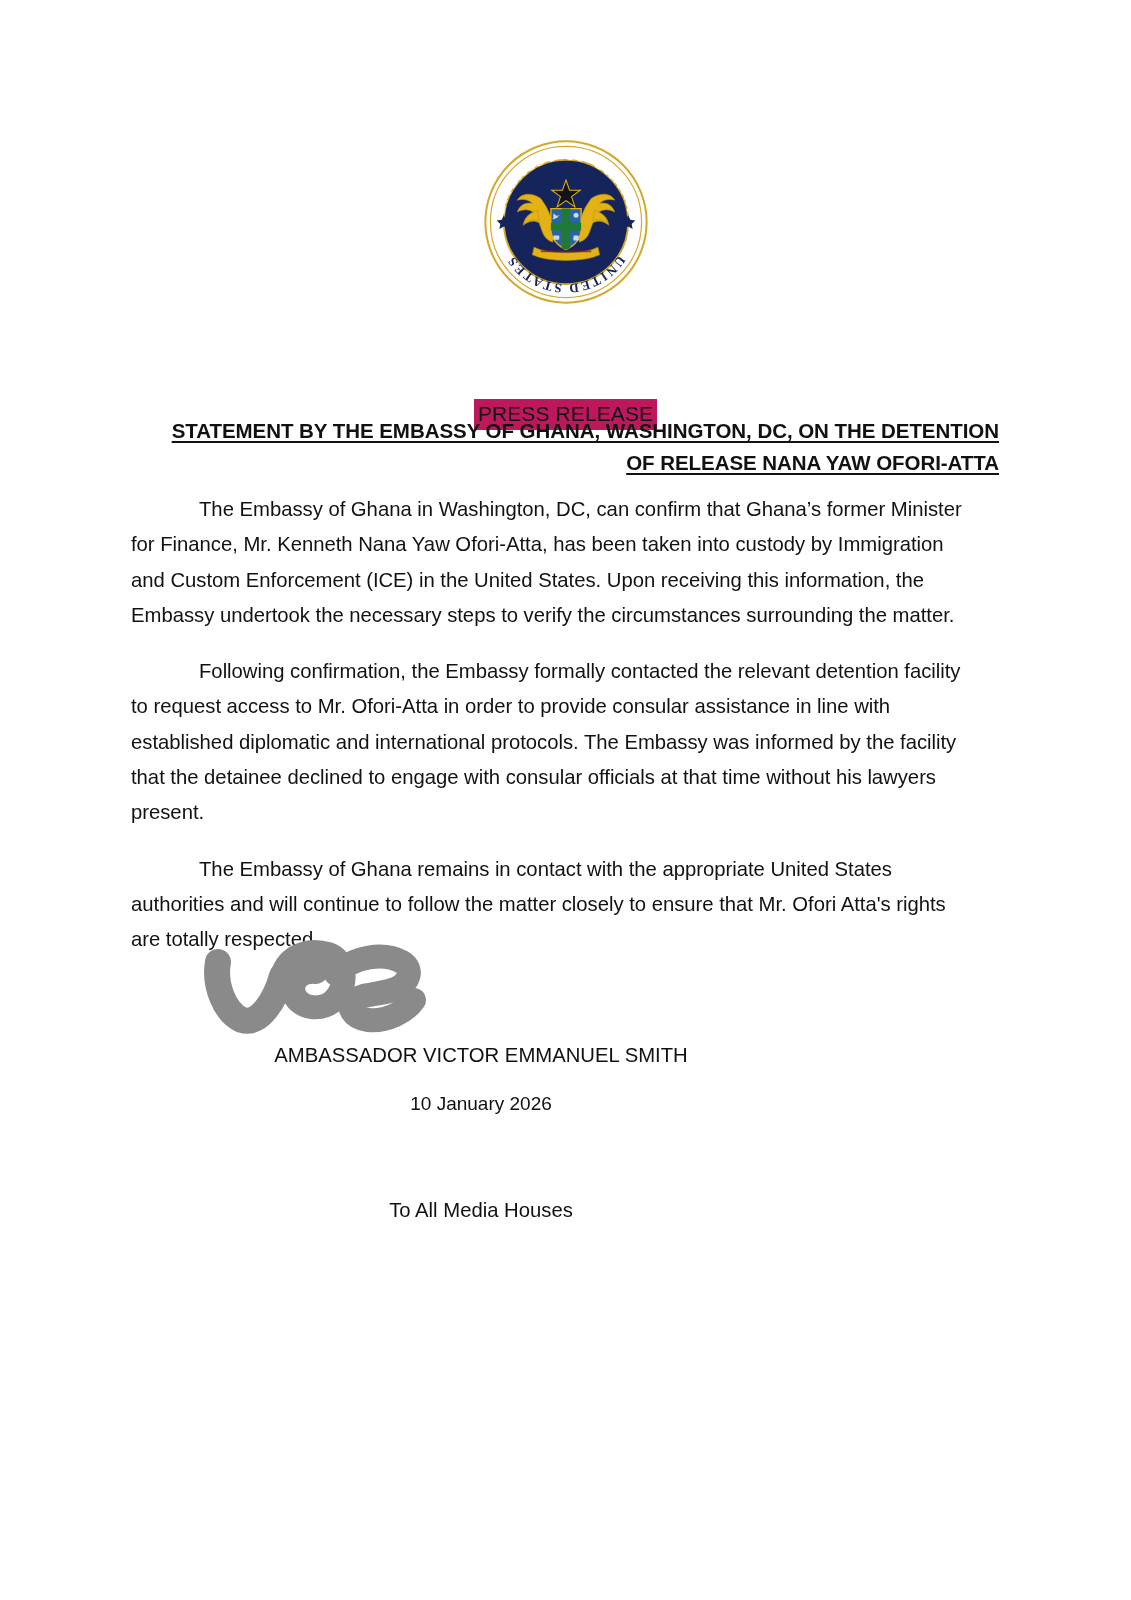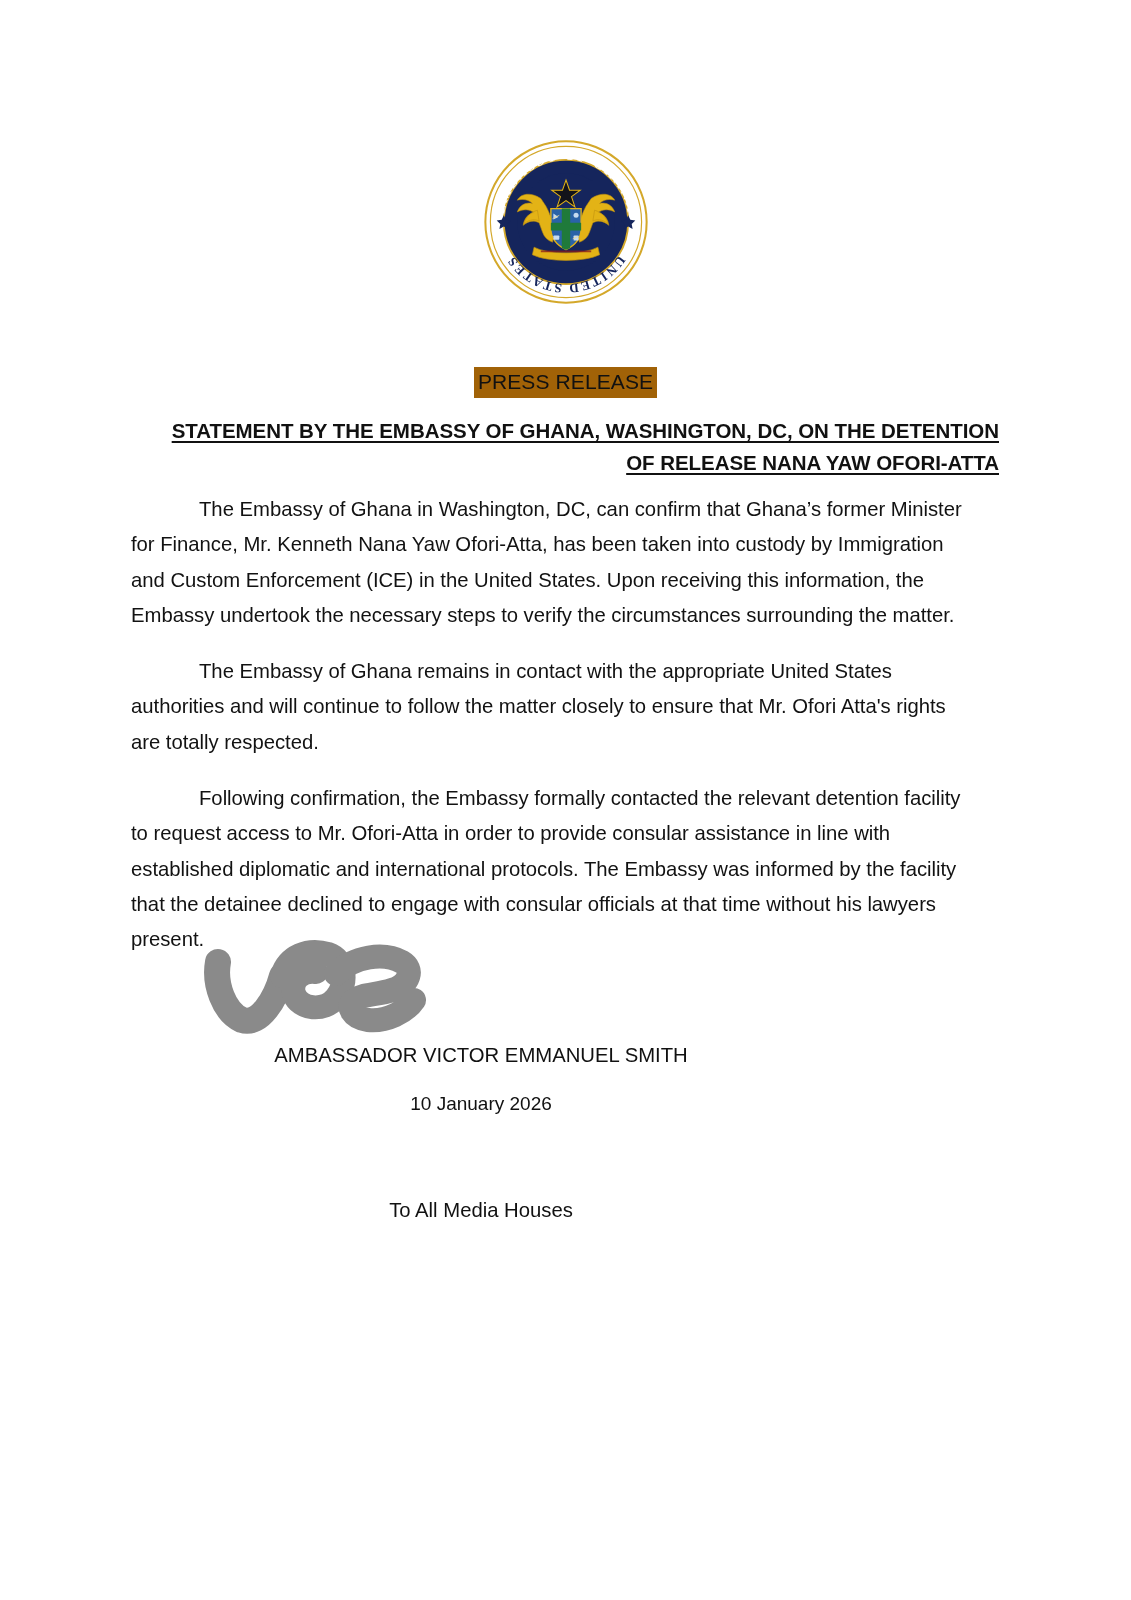--- a/index.html
+++ b/index.html
@@ -41,26 +41,27 @@
   
   .press-release-row {
     position: absolute;
     top: 367px;
     left: 0;
     width: 100%;
     text-align: center;
   }
   .press-release {
     display: inline-block;
-    background: #a16207;
+    background: #be185d;
     font-size: 21px;
     line-height: 1.35;
     letter-spacing: 0.1px;
     padding: 1px 4px 2px 4px;
     color: #111;
+    margin-top: 32px;
   }
 
   
   .doc-title {
     position: absolute;
     top: 415px;
     left: 133px;
     width: 866px;
     text-align: right;
     font-size: 20.5px;
@@ -193,22 +194,22 @@
     <span class="press-release">PRESS RELEASE</span>
   </div>
 
   <div class="doc-title">
     <span class="tl">STATEMENT BY THE EMBASSY OF GHANA, WASHINGTON, DC, ON THE DETENTION</span><br>
     <span class="tl">OF RELEASE NANA YAW OFORI-ATTA</span>
   </div>
 
   <div class="body-block">
     <p class="para">The Embassy of Ghana in Washington, DC, can confirm that Ghana’s former Minister for Finance, Mr. Kenneth Nana Yaw Ofori-Atta, has been taken into custody by Immigration and Custom Enforcement (ICE) in the United States. Upon receiving this information, the Embassy undertook the necessary steps to verify the circumstances surrounding the matter.</p>
+    <p class="para">Following confirmation, the Embassy formally contacted the relevant detention facility to request access to Mr. Ofori-Atta in order to provide consular assistance in line with established diplomatic and international protocols. The Embassy was informed by the facility that the detainee declined to engage with consular officials at that time without his lawyers present.</p>
     <p class="para">The Embassy of Ghana remains in contact with the appropriate United States authorities and will continue to follow the matter closely to ensure that Mr. Ofori Atta's rights are totally respected.</p>
-    <p class="para">Following confirmation, the Embassy formally contacted the relevant detention facility to request access to Mr. Ofori-Atta in order to provide consular assistance in line with established diplomatic and international protocols. The Embassy was informed by the facility that the detainee declined to engage with consular officials at that time without his lawyers present.</p>
   </div>
 
   <div class="signature">
     <svg viewBox="0 0 270 104" xmlns="http://www.w3.org/2000/svg" aria-hidden="true">
       <g fill="none" stroke="#8a8a8a" stroke-linecap="round" stroke-linejoin="round">
         <path d="M22 26 C18 48 28 76 46 84 C64 90 80 62 86 40" stroke-width="26"></path>
         <path d="M86 40 C92 20 112 12 132 18 C150 24 152 48 140 62 C128 76 104 74 98 58
                  C94 44 106 34 120 36" stroke-width="24"></path>
         <path d="M140 38 C158 20 188 16 206 26 C218 33 214 48 196 54 C182 59 166 58 158 64
                  C150 70 156 82 172 84 C190 86 210 76 218 64" stroke-width="24"></path>

